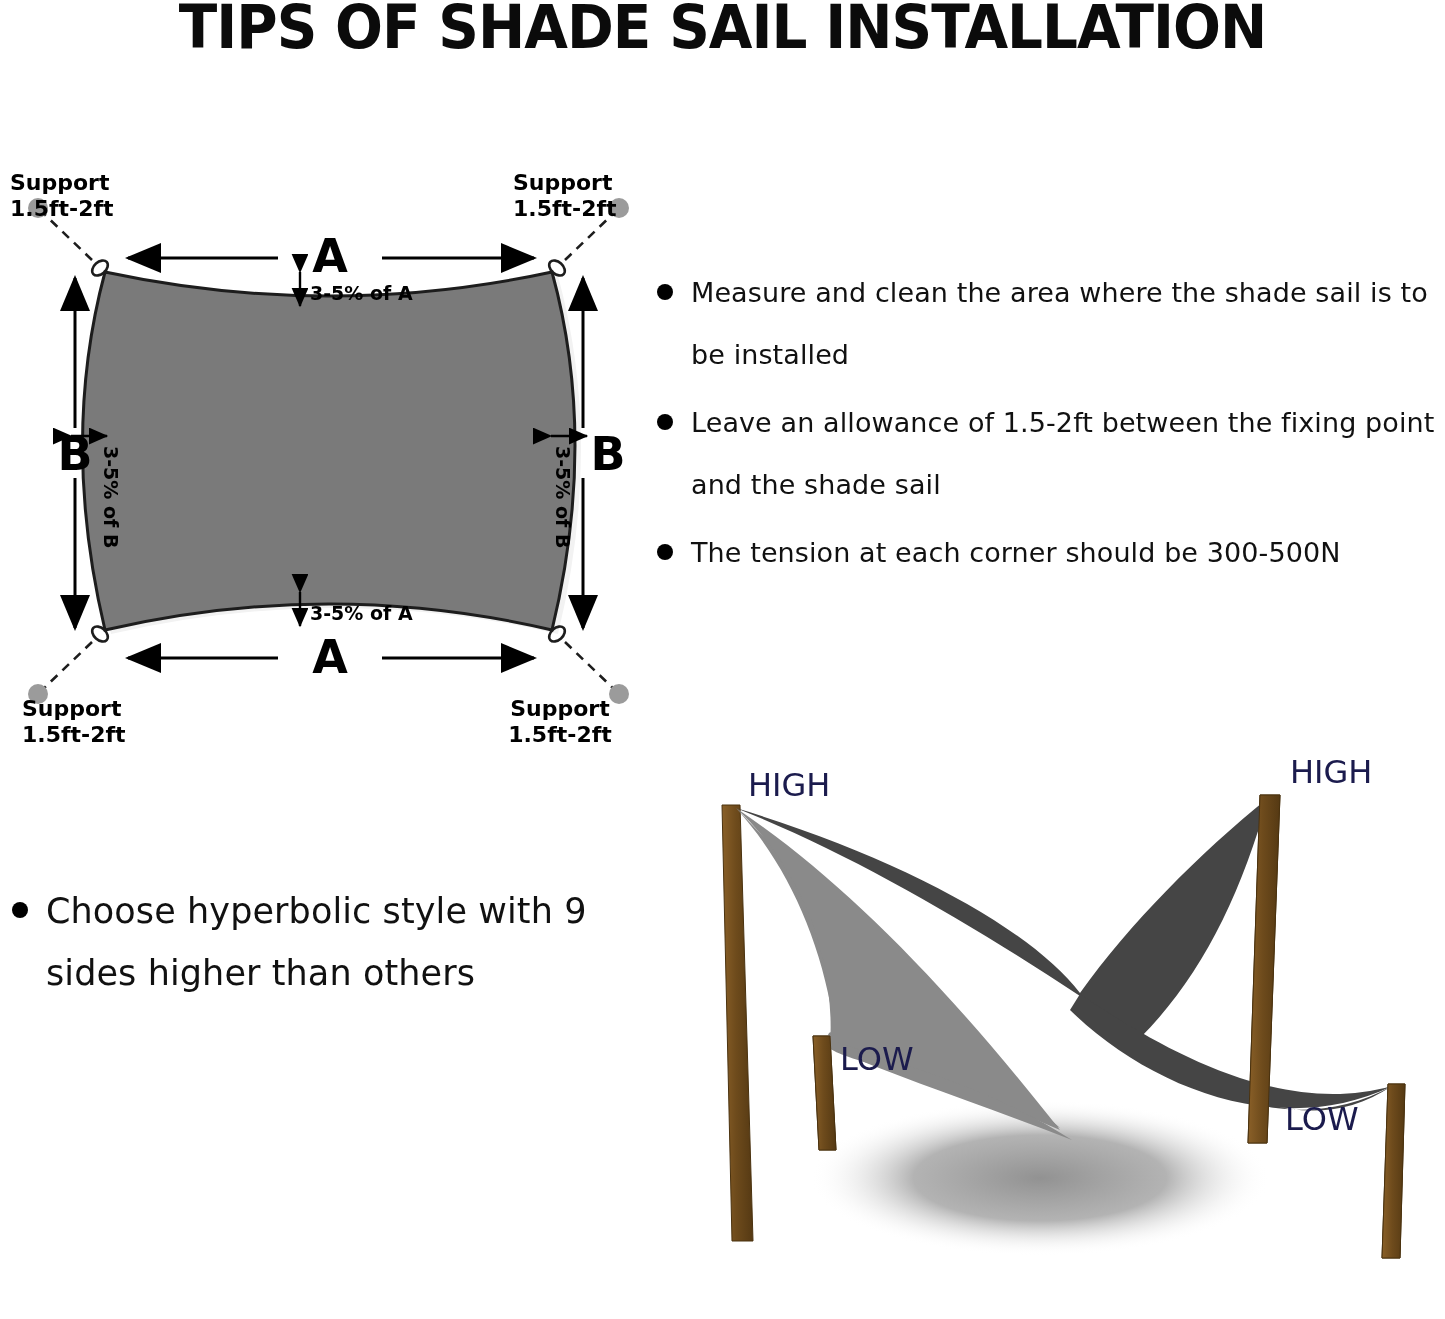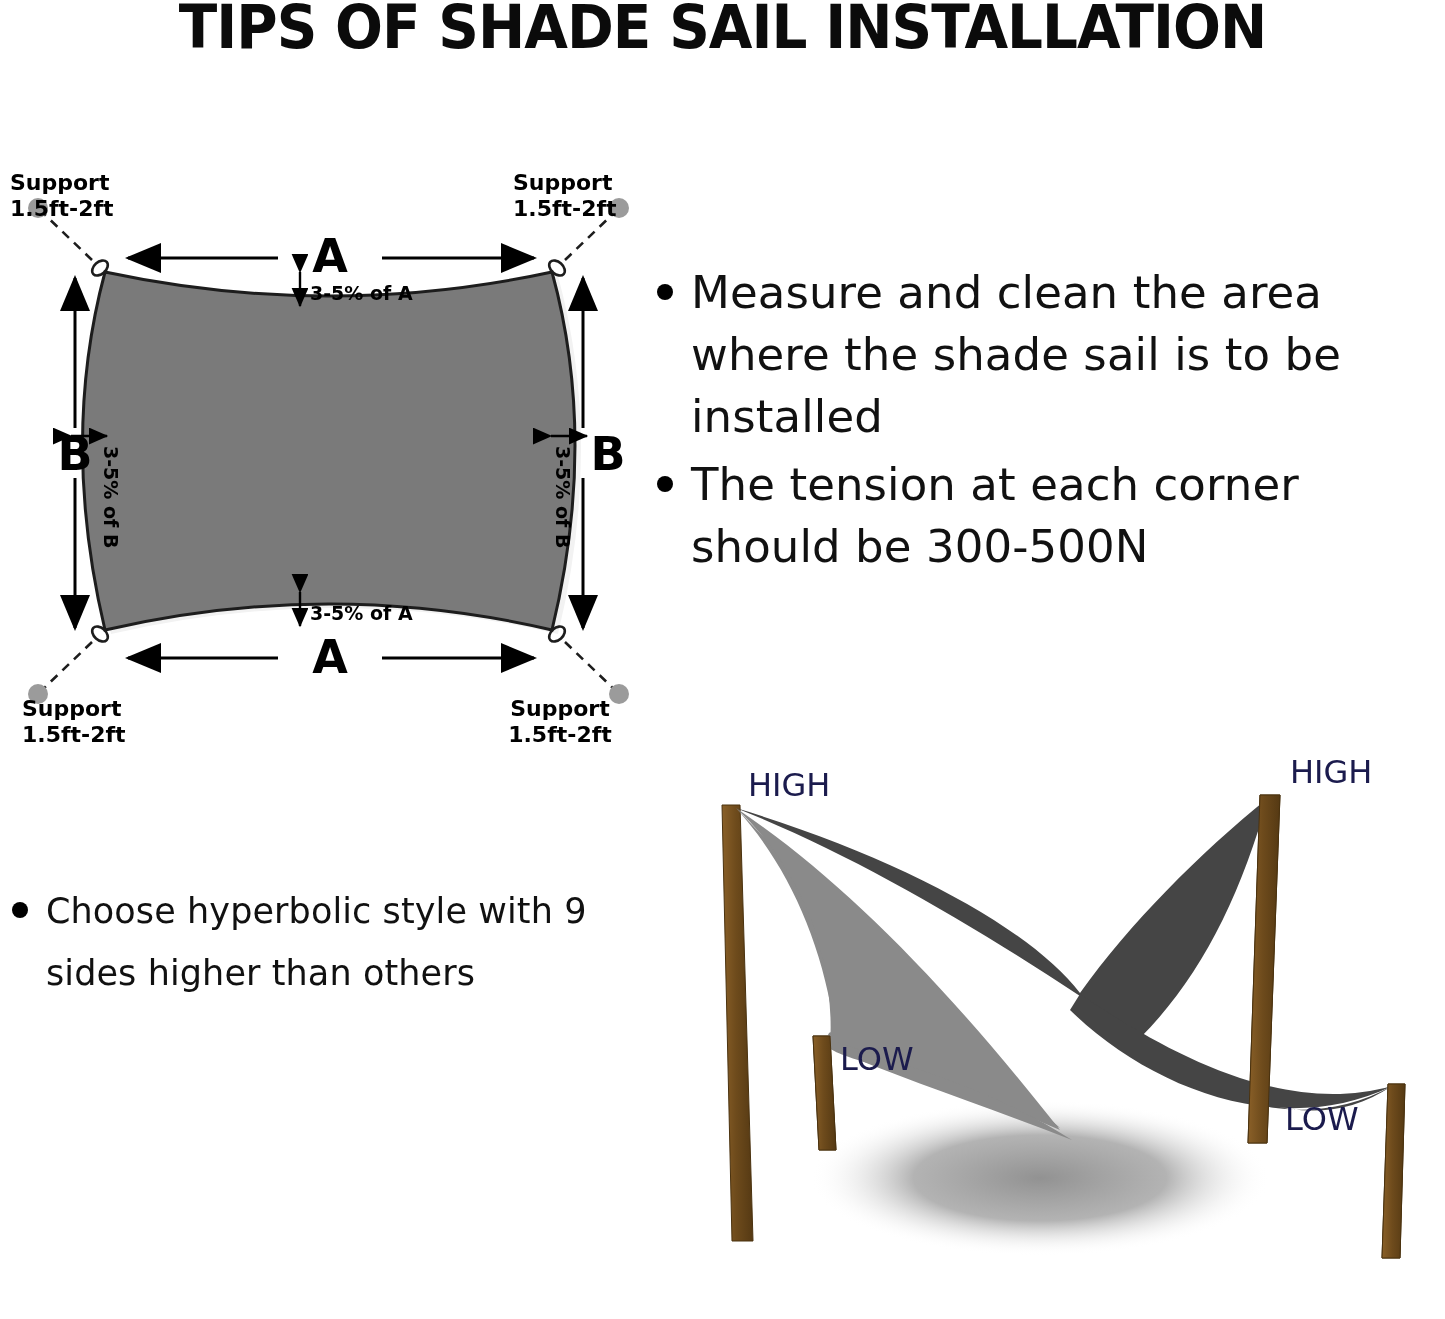--- a/index.html
+++ b/index.html
@@ -29,21 +29,21 @@
   
   ul.bullets{list-style:none;margin:0;padding:0;}
   ul.bullets li{
     position:relative;padding-left:46px;margin:0 0 14px 0;
   }
   ul.bullets li .dot{
     position:absolute;left:13px;top:0.52em;width:15px;height:15px;
     background:#000;border-radius:50%;
   }
   #panel-tips ul.bullets li{
-    font-size:45px;line-height:62px;letter-spacing:0.1px;
+    font-size:27px;line-height:62px;letter-spacing:0.1px;
     margin-bottom:6px;
   }
   #panel-tips ul.bullets li .dot{top:22px;width:16px;height:16px;left:12px;}
   #panel-hyper-text ul.bullets li{
     font-size:35px;line-height:62px;letter-spacing:0.1px;margin-bottom:6px;
   }
   #panel-hyper-text ul.bullets li .dot{top:22px;width:16px;height:16px;left:12px;}
 
   .lbl{font-family:"DejaVu Sans","Liberation Sans",sans-serif;}
 </style>
@@ -153,20 +153,24 @@
       <text x="560" y="582" text-anchor="middle">1.5ft-2ft</text>
     </g>
   </svg>
 </div>
 
 <div class="panel" id="panel-tips">
   <ul class="bullets">
     <li>
       <span class="dot"></span>
       <span>Measure and clean the area where the shade sail is to be installed</span>
+    </li>
+    <li>
+      <span class="dot"></span>
+      <span>Leave an allowance of 1.5-2ft between the fixing point and the shade sail</span>
     </li>
     <li>
       <span class="dot"></span>
       <span>The tension at each corner should be 300-500N</span>
     </li>
   </ul>
 </div>
 
 <div class="panel" id="panel-hyper-text">
   <ul class="bullets">

